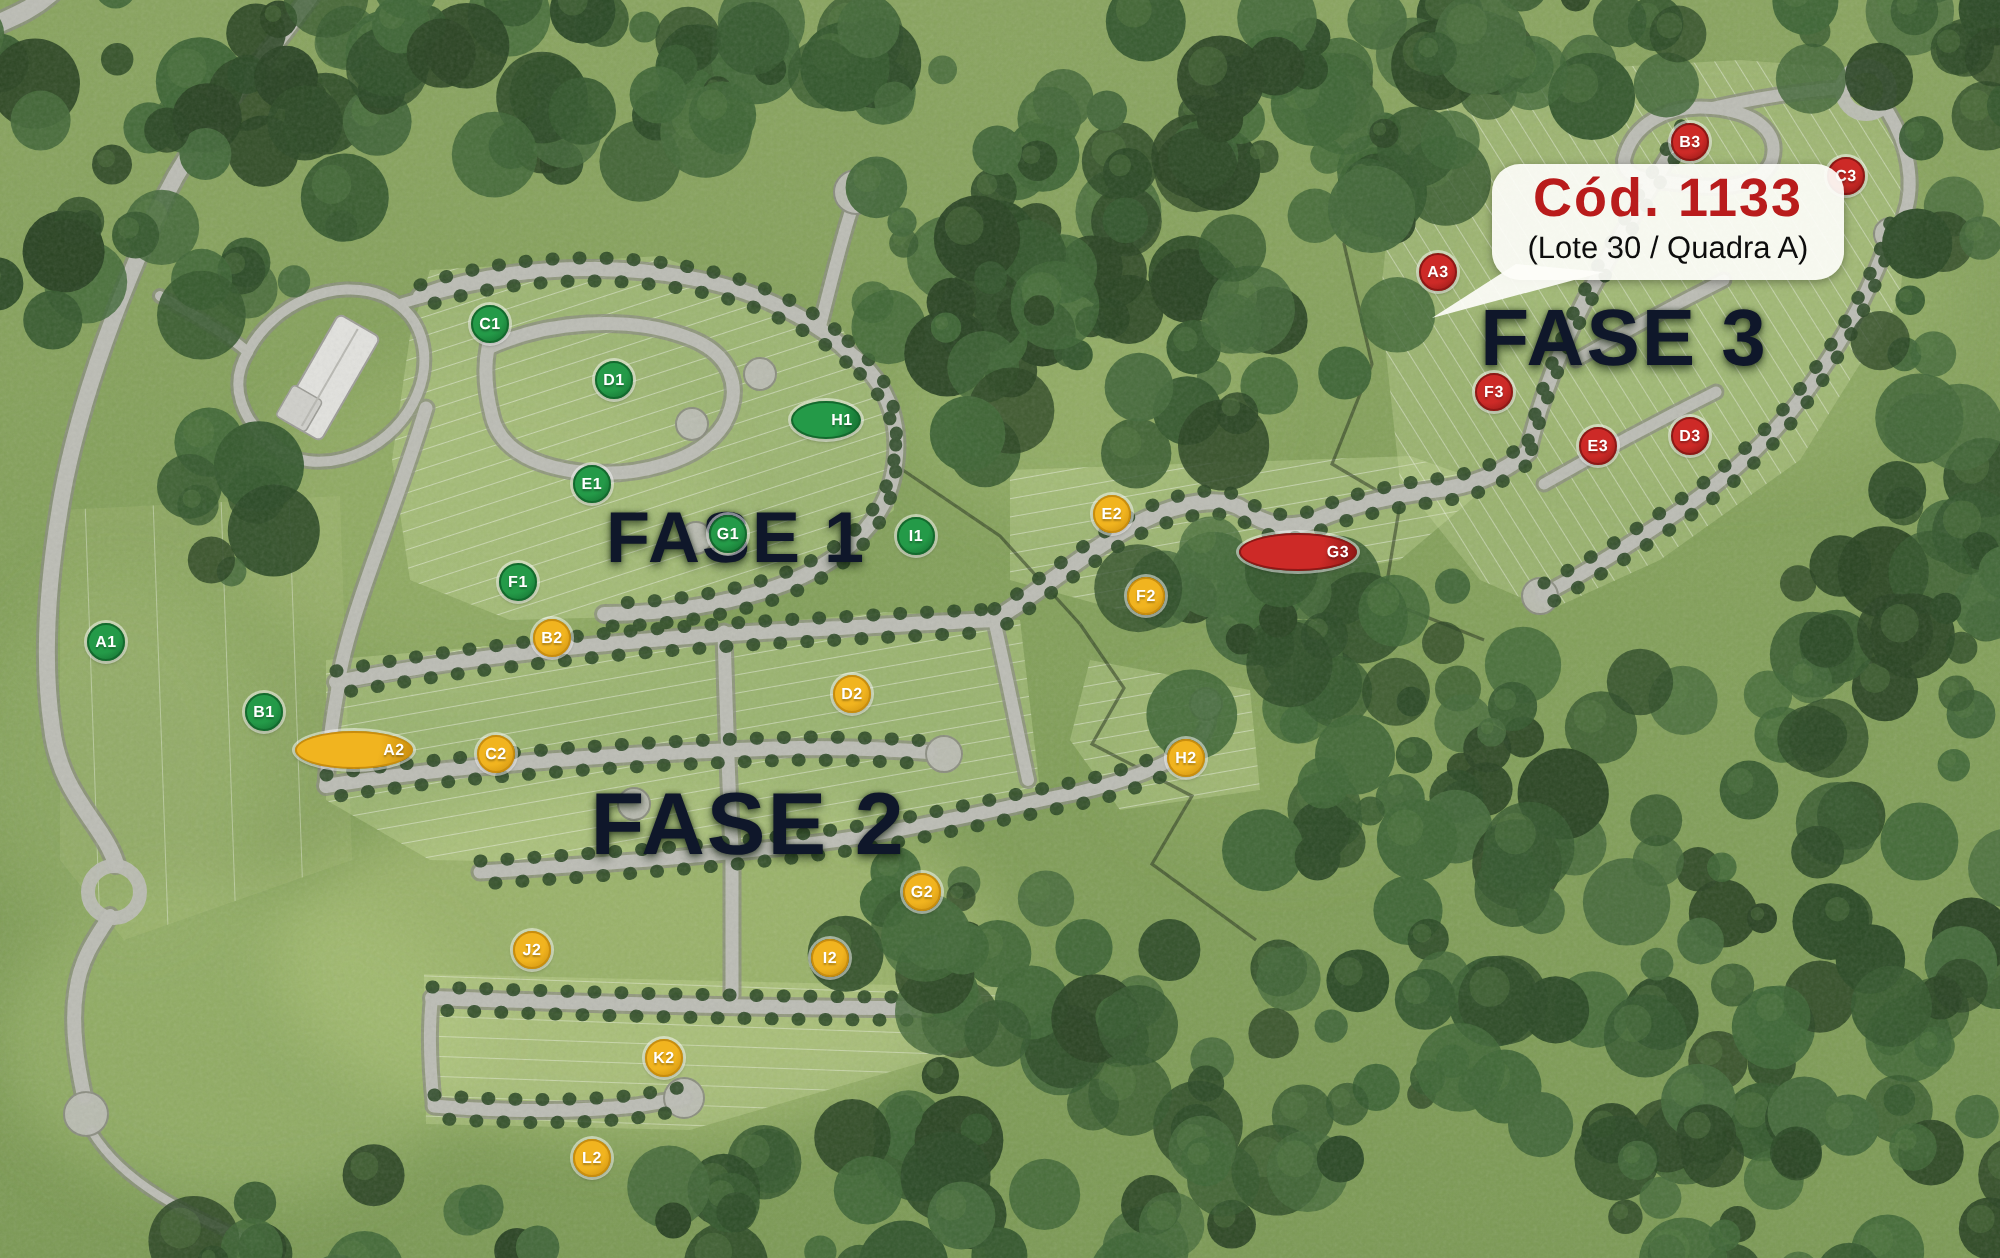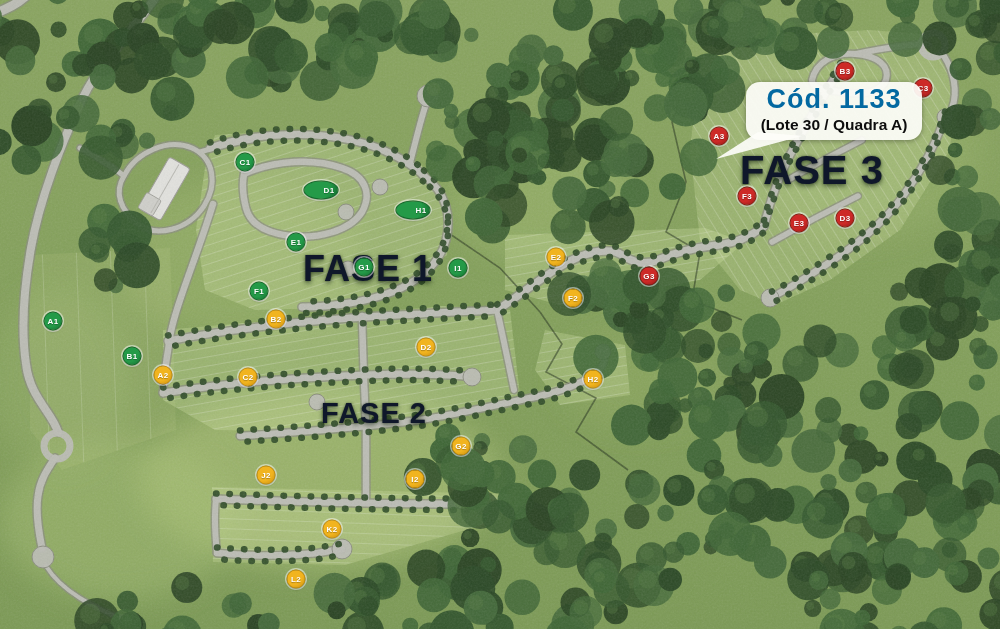--- a/index.html
+++ b/index.html
@@ -23,24 +23,24 @@
     text-shadow:0 1px 1px rgba(0,0,0,.3);
     letter-spacing:.3px;
   }
   .callout{
     position:absolute;left:746px;top:82px;width:176px;z-index:30;
     background:rgba(253,253,249,.93);border-radius:14px;
     box-shadow:0 1px 5px rgba(0,0,0,.35);
     text-align:center;padding:3px 4px 7px 4px;box-sizing:border-box;
   }
   .callout-code{
-    font-size:27px;font-weight:700;color:#0369a1;line-height:1.1;letter-spacing:1px;
+    font-size:27px;font-weight:700;color:#b91c1c;line-height:1.1;letter-spacing:1px;
   }
   .callout-sub{
-    font-size:15.5px;font-weight:700;color:#0d0d0d;line-height:1.1;margin-top:1px;
+    font-size:15.5px;font-weight:400;color:#0d0d0d;line-height:1.1;margin-top:1px;
   }
   .callout-tail{position:absolute;left:-36px;top:44px;width:100px;height:40px;z-index:-1;}
 </style>
 </head>
 <body>
 
 <div class="stage">
 
   <svg class="map" viewBox="0 0 1000 629" xmlns="http://www.w3.org/2000/svg">
     <defs>
@@ -992,53 +992,53 @@
         <circle cx="569.1" cy="294.1" r="22.0" fill="#2c4a26" opacity="0.76"></circle>
         <circle cx="605.6" cy="274.2" r="16.0" fill="#44693a" opacity="0.75"></circle>
         <circle cx="600.8" cy="269.4" r="7.2" fill="#587f44" opacity="0.35"></circle>
       </g>
 
     <rect x="0" y="0" width="1000" height="629" filter="url(#noise)" opacity="0.13"></rect>
   </svg>
 
   <div id="labels">
       <div class="phase-label" style="left: 368px; top: 247px; font-size: 36px; margin-top: 22px;">FASE 1</div>
-      <div class="phase-label" style="left: 374px; top: 413px; font-size: 29px;">FASE 2</div>
+      <div class="phase-label" style="left: 374px; top: 413px; font-size: 44px;">FASE 2</div>
       <div class="phase-label" style="left: 812px; top: 170px; font-size: 40px;">FASE 3</div>
     </div>
 
   <div id="markers">
       <div class="marker" style="left: 53px; top: 321px; background: radial-gradient(circle at 35% 30%, rgb(36, 154, 72) 55%, rgb(19, 106, 46) 100%); border: 1px solid rgb(19, 106, 46);">A1</div>
       <div class="marker" style="left: 132px; top: 356px; background: radial-gradient(circle at 35% 30%, rgb(36, 154, 72) 55%, rgb(19, 106, 46) 100%); border: 1px solid rgb(19, 106, 46);">B1</div>
       <div class="marker" style="left: 245px; top: 162px; background: radial-gradient(circle at 35% 30%, rgb(36, 154, 72) 55%, rgb(19, 106, 46) 100%); border: 1px solid rgb(19, 106, 46);">C1</div>
-      <div class="marker" style="left: 321px; top: 190px; background: radial-gradient(circle at 35% 30%, rgb(36, 154, 72) 55%, rgb(19, 106, 46) 100%); border: 1px solid rgb(19, 106, 46); padding-left: 16px;">D1</div>
+      <div class="marker" style="left: 307px; top: 190px; background: radial-gradient(circle at 35% 30%, rgb(36, 154, 72) 55%, rgb(19, 106, 46) 100%); border: 1px solid rgb(19, 106, 46);">D1</div>
       <div class="marker" style="left: 296px; top: 242px; background: radial-gradient(circle at 35% 30%, rgb(36, 154, 72) 55%, rgb(19, 106, 46) 100%); border: 1px solid rgb(19, 106, 46);">E1</div>
       <div class="marker" style="left: 259px; top: 291px; background: radial-gradient(circle at 35% 30%, rgb(36, 154, 72) 55%, rgb(19, 106, 46) 100%); border: 1px solid rgb(19, 106, 46);">F1</div>
       <div class="marker" style="left: 364px; top: 267px; background: radial-gradient(circle at 35% 30%, rgb(36, 154, 72) 55%, rgb(19, 106, 46) 100%); border: 1px solid rgb(19, 106, 46);">G1</div>
       <div class="marker" style="left: 413px; top: 210px; background: radial-gradient(circle at 35% 30%, rgb(36, 154, 72) 55%, rgb(19, 106, 46) 100%); border: 1px solid rgb(19, 106, 46); padding-left: 16px;">H1</div>
       <div class="marker" style="left: 458px; top: 268px; background: radial-gradient(circle at 35% 30%, rgb(36, 154, 72) 55%, rgb(19, 106, 46) 100%); border: 1px solid rgb(19, 106, 46);">I1</div>
-      <div class="marker" style="left: 163px; top: 375px; background: radial-gradient(circle at 35% 30%, rgb(241, 180, 31) 55%, rgb(201, 141, 14) 100%); border: 1px solid rgb(201, 141, 14);">A2</div>
+      <div class="marker" style="left: 177px; top: 375px; background: radial-gradient(circle at 35% 30%, rgb(241, 180, 31) 55%, rgb(201, 141, 14) 100%); border: 1px solid rgb(201, 141, 14); padding-left: 40px;">A2</div>
       <div class="marker" style="left: 276px; top: 319px; background: radial-gradient(circle at 35% 30%, rgb(241, 180, 31) 55%, rgb(201, 141, 14) 100%); border: 1px solid rgb(201, 141, 14);">B2</div>
       <div class="marker" style="left: 248px; top: 377px; background: radial-gradient(circle at 35% 30%, rgb(241, 180, 31) 55%, rgb(201, 141, 14) 100%); border: 1px solid rgb(201, 141, 14);">C2</div>
       <div class="marker" style="left: 426px; top: 347px; background: radial-gradient(circle at 35% 30%, rgb(241, 180, 31) 55%, rgb(201, 141, 14) 100%); border: 1px solid rgb(201, 141, 14);">D2</div>
       <div class="marker" style="left: 556px; top: 257px; background: radial-gradient(circle at 35% 30%, rgb(241, 180, 31) 55%, rgb(201, 141, 14) 100%); border: 1px solid rgb(201, 141, 14); text-align: right;">E2</div>
       <div class="marker" style="left: 573px; top: 298px; background: radial-gradient(circle at 35% 30%, rgb(241, 180, 31) 55%, rgb(201, 141, 14) 100%); border: 1px solid rgb(201, 141, 14);">F2</div>
       <div class="marker" style="left: 461px; top: 400px; background: radial-gradient(circle at 35% 30%, rgb(241, 180, 31) 55%, rgb(201, 141, 14) 100%); border: 1px solid rgb(201, 141, 14); margin-top: 46px;">G2</div>
       <div class="marker" style="left: 593px; top: 379px; background: radial-gradient(circle at 35% 30%, rgb(241, 180, 31) 55%, rgb(201, 141, 14) 100%); border: 1px solid rgb(201, 141, 14);">H2</div>
       <div class="marker" style="left: 415px; top: 479px; background: radial-gradient(circle at 35% 30%, rgb(241, 180, 31) 55%, rgb(201, 141, 14) 100%); border: 1px solid rgb(201, 141, 14);">I2</div>
       <div class="marker" style="left: 266px; top: 475px; background: radial-gradient(circle at 35% 30%, rgb(241, 180, 31) 55%, rgb(201, 141, 14) 100%); border: 1px solid rgb(201, 141, 14);">J2</div>
       <div class="marker" style="left: 332px; top: 529px; background: radial-gradient(circle at 35% 30%, rgb(241, 180, 31) 55%, rgb(201, 141, 14) 100%); border: 1px solid rgb(201, 141, 14);">K2</div>
       <div class="marker" style="left: 296px; top: 579px; background: radial-gradient(circle at 35% 30%, rgb(241, 180, 31) 55%, rgb(201, 141, 14) 100%); border: 1px solid rgb(201, 141, 14);">L2</div>
       <div class="marker" style="left: 719px; top: 136px; background: radial-gradient(circle at 35% 30%, rgb(205, 42, 39) 55%, rgb(142, 24, 22) 100%); border: 1px solid rgb(142, 24, 22);">A3</div>
       <div class="marker" style="left: 845px; top: 71px; background: radial-gradient(circle at 35% 30%, rgb(205, 42, 39) 55%, rgb(142, 24, 22) 100%); border: 1px solid rgb(142, 24, 22);">B3</div>
       <div class="marker" style="left: 923px; top: 88px; background: radial-gradient(circle at 35% 30%, rgb(205, 42, 39) 55%, rgb(142, 24, 22) 100%); border: 1px solid rgb(142, 24, 22);">C3</div>
       <div class="marker" style="left: 845px; top: 218px; background: radial-gradient(circle at 35% 30%, rgb(205, 42, 39) 55%, rgb(142, 24, 22) 100%); border: 1px solid rgb(142, 24, 22);">D3</div>
       <div class="marker" style="left: 799px; top: 223px; background: radial-gradient(circle at 35% 30%, rgb(205, 42, 39) 55%, rgb(142, 24, 22) 100%); border: 1px solid rgb(142, 24, 22);">E3</div>
       <div class="marker" style="left: 747px; top: 196px; background: radial-gradient(circle at 35% 30%, rgb(205, 42, 39) 55%, rgb(142, 24, 22) 100%); border: 1px solid rgb(142, 24, 22);">F3</div>
-      <div class="marker" style="left: 649px; top: 276px; background: radial-gradient(circle at 35% 30%, rgb(205, 42, 39) 55%, rgb(142, 24, 22) 100%); border: 1px solid rgb(142, 24, 22);">G3</div>
+      <div class="marker" style="left: 649px; top: 276px; background: radial-gradient(circle at 35% 30%, rgb(205, 42, 39) 55%, rgb(142, 24, 22) 100%); border: 1px solid rgb(142, 24, 22); padding-left: 40px;">G3</div>
     </div>
 
   <div class="callout">
     <svg class="callout-tail" width="100" height="40" viewBox="0 0 100 40">
       <polygon points="48,6 92,10 6,33" fill="rgba(253,253,249,0.93)"></polygon>
     </svg>
     <div class="callout-code">Cód. 1133</div>
     <div class="callout-sub">(Lote 30 / Quadra A)</div>
   </div>
 

